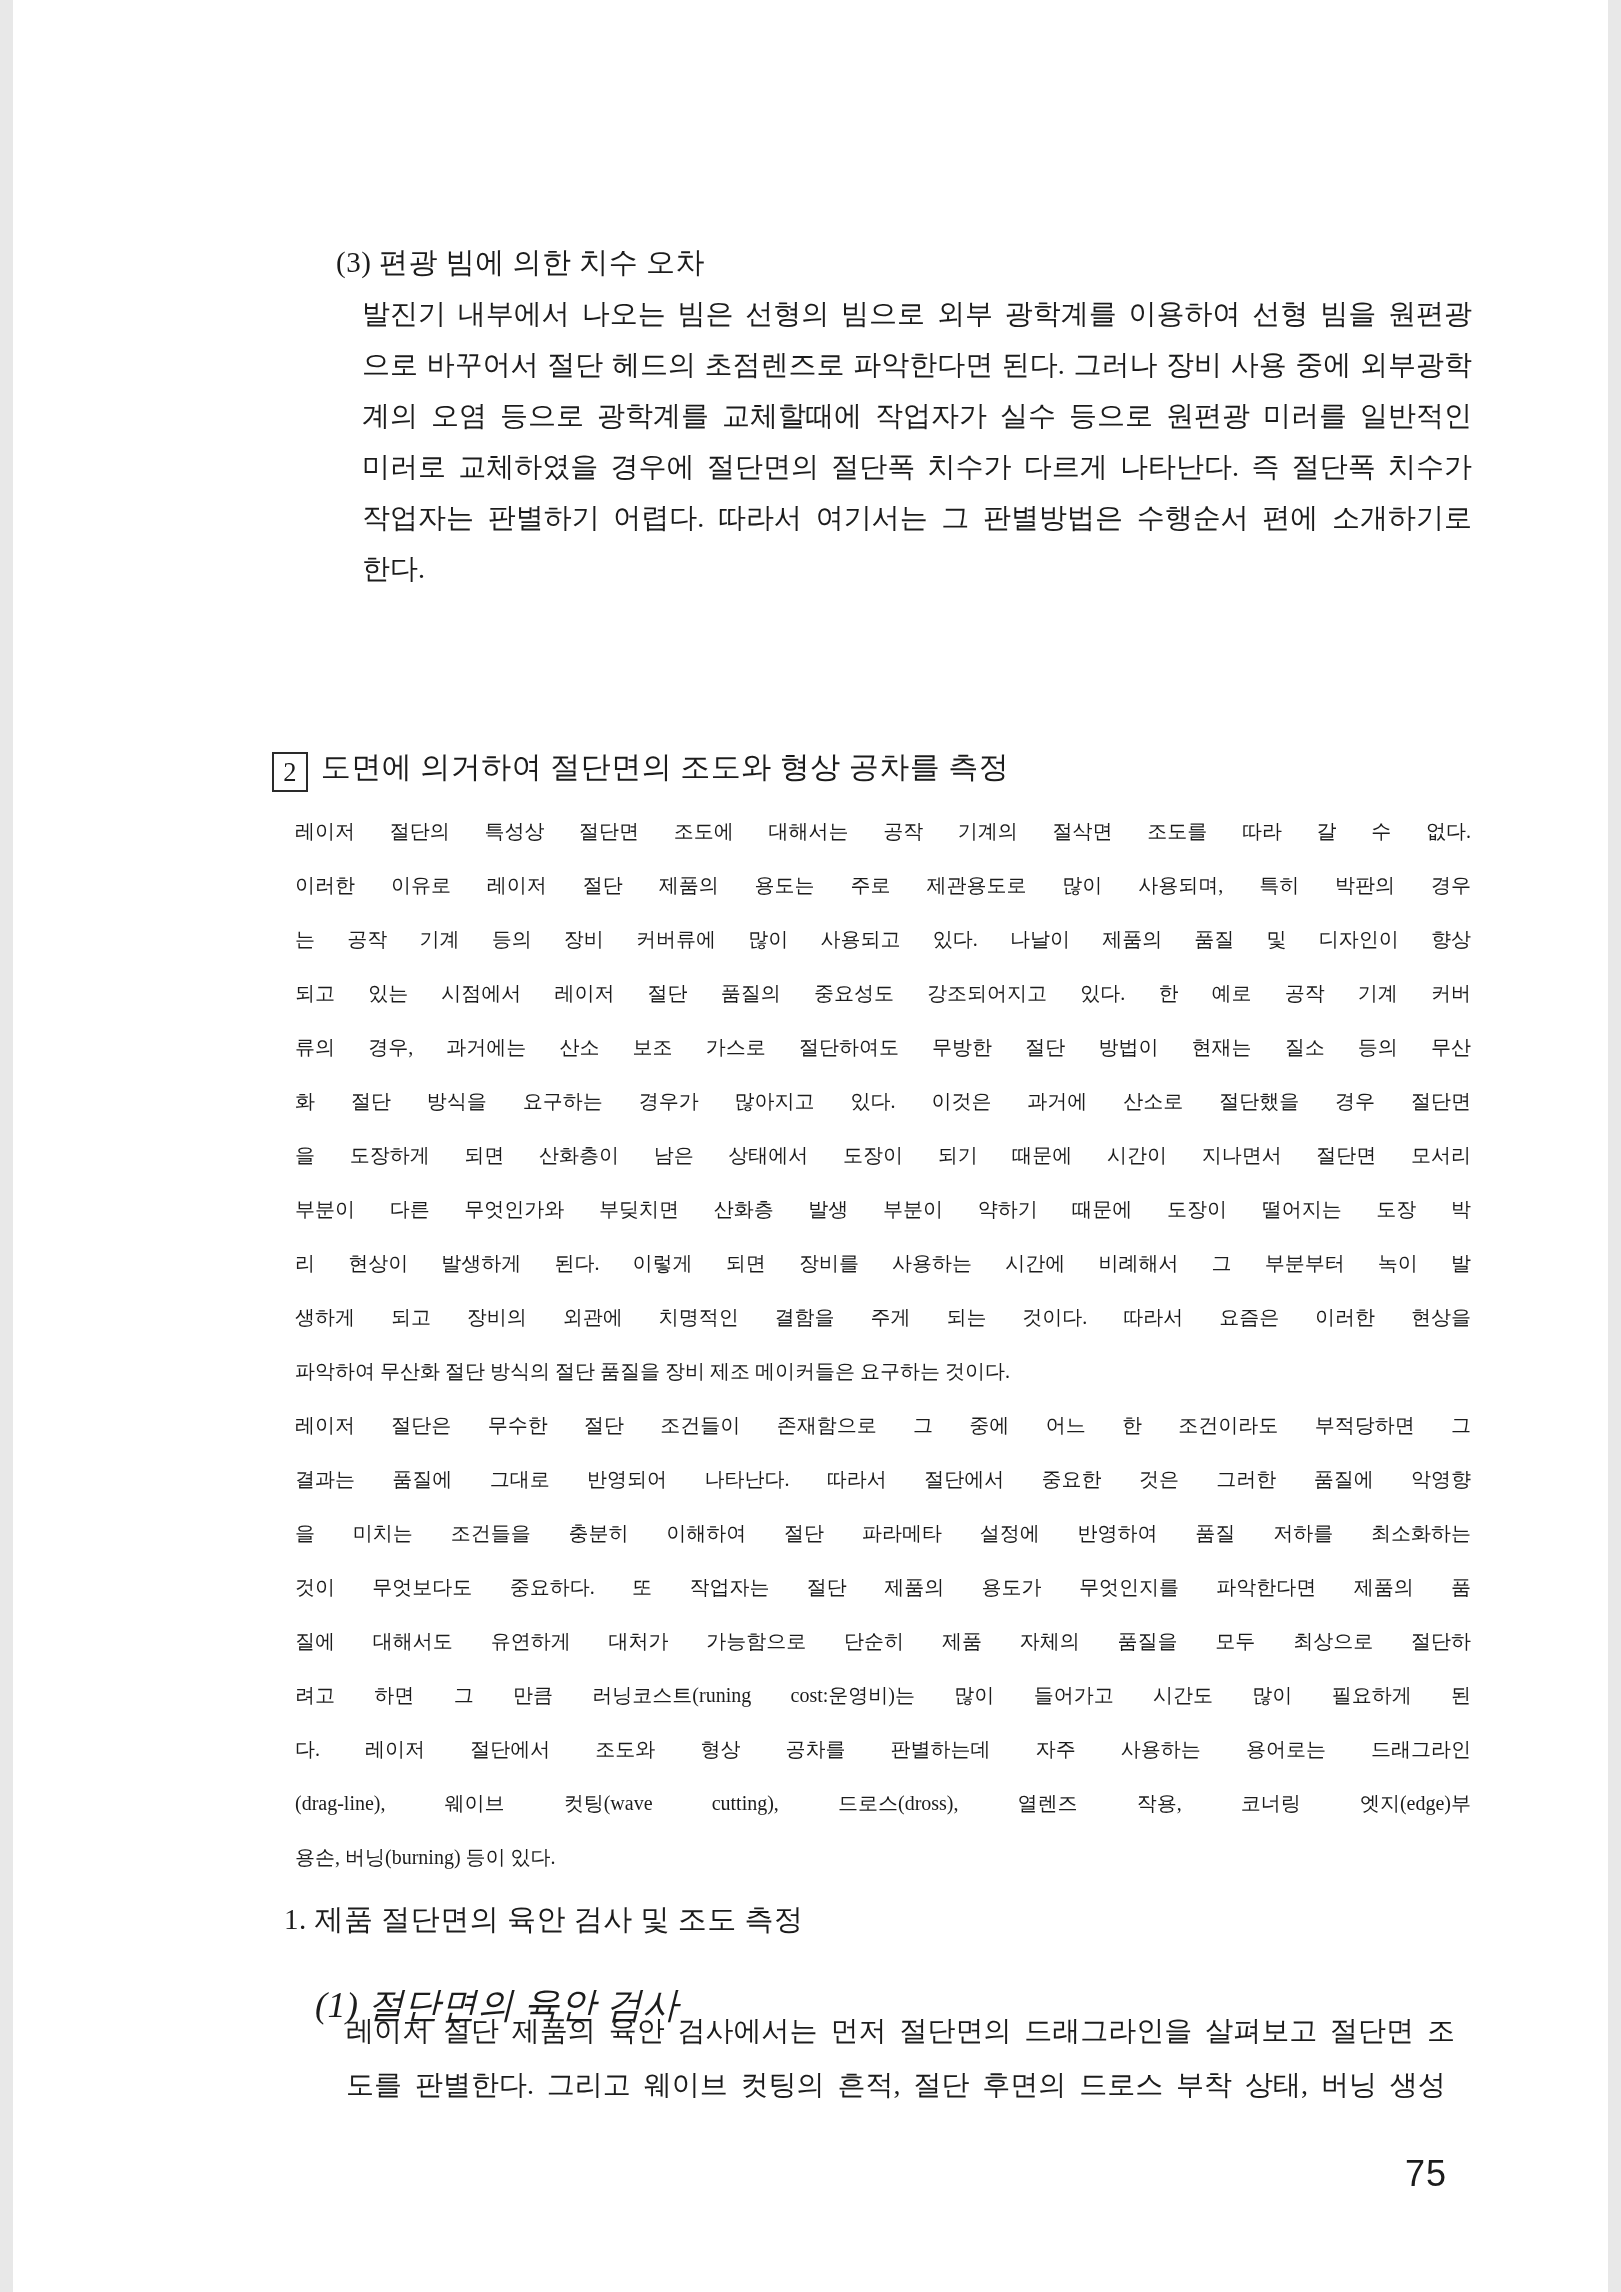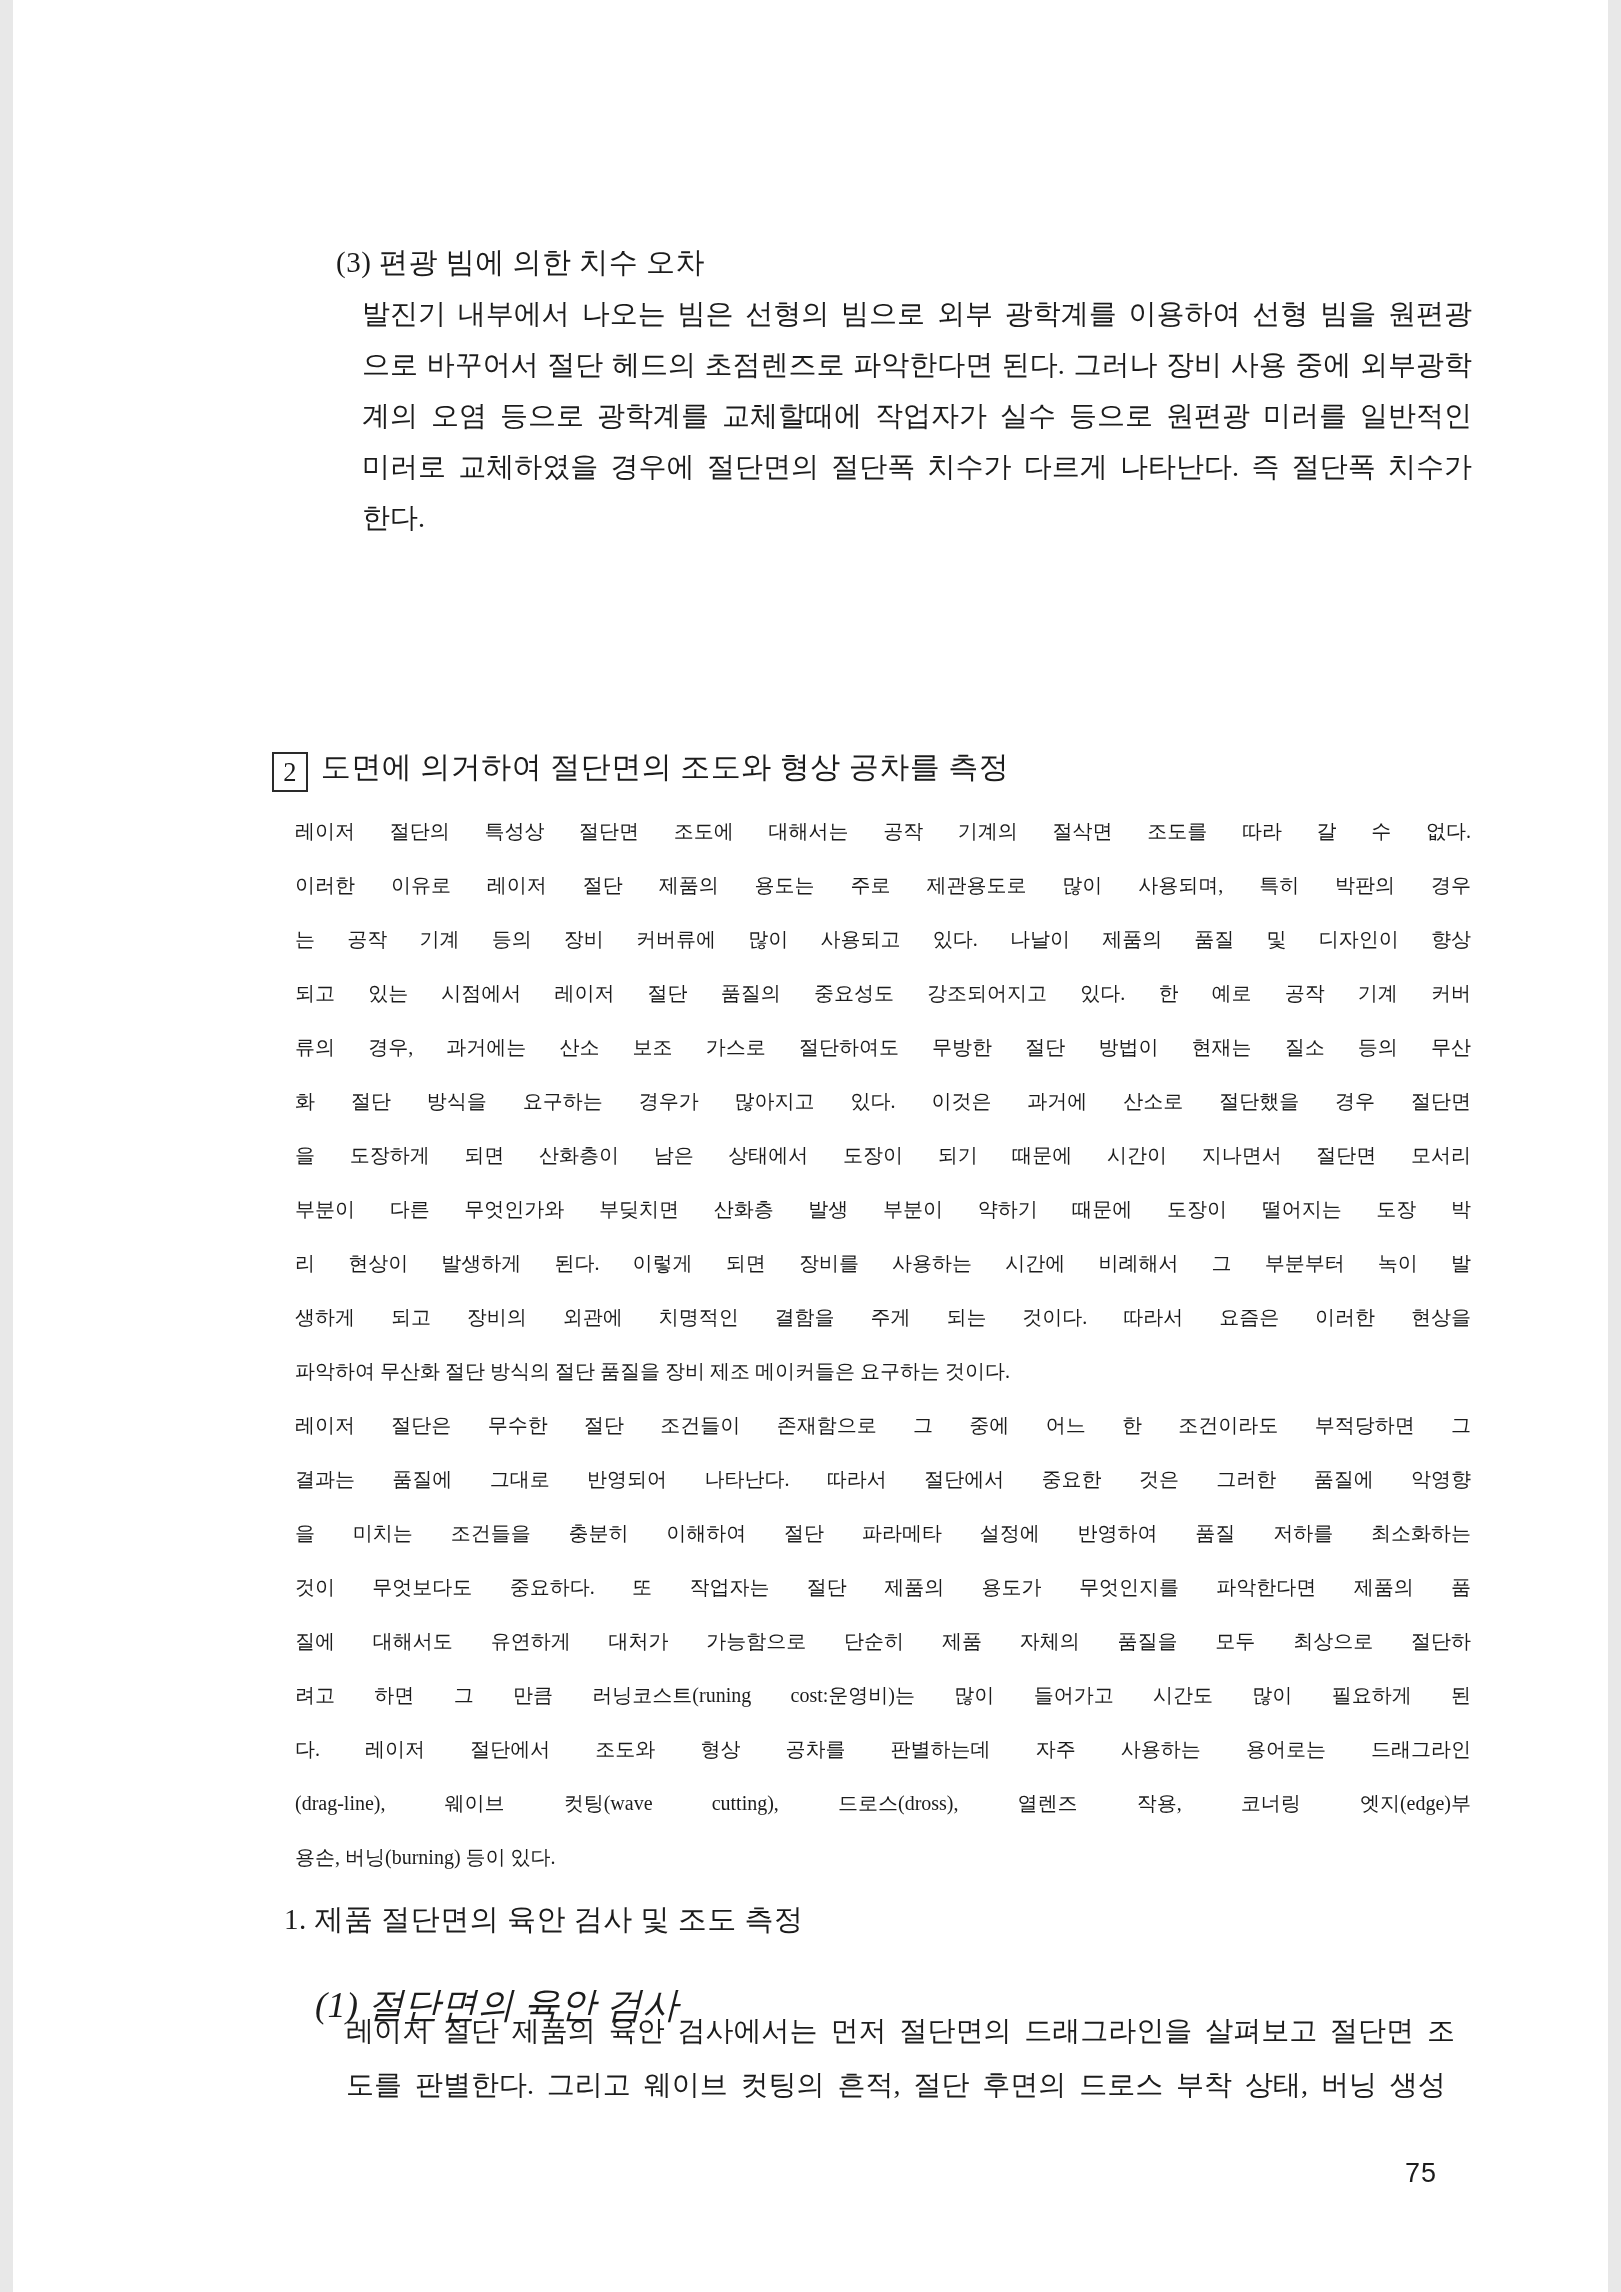--- a/index.html
+++ b/index.html
@@ -80,36 +80,37 @@
     word-spacing: 5.9px;
   }
   
   .jpara .line { text-align: justify; text-align-last: justify; }
   .jpara .line:last-child { text-align-last: left; }
   .plain .line { text-align: left; }
 
   .page-number {
     left: 1392px; top: 2154px;
     font-family: "Liberation Sans", "DejaVu Sans", sans-serif;
-    font-size: 27px; line-height: 39px;
+    font-size: 36px; line-height: 39px;
     letter-spacing: 1px;
   }
 </style>
 </head>
 <body>
 
 <div class="page">
 
   <div class="abs h3-heading">(3) 편광 빔에 의한 치수 오차</div>
 
   <div class="abs sec3-para jpara">
       <div class="line">발진기 내부에서 나오는 빔은 선형의 빔으로 외부 광학계를 이용하여 선형 빔을 원편광</div>
       <div class="line">으로 바꾸어서 절단 헤드의 초점렌즈로 파악한다면 된다. 그러나 장비 사용 중에 외부광학</div>
       <div class="line">계의 오염 등으로 광학계를 교체할때에 작업자가 실수 등으로 원편광 미러를 일반적인</div>
       <div class="line">미러로 교체하였을 경우에 절단면의 절단폭 치수가 다르게 나타난다. 즉 절단폭 치수가</div>
+      <div class="line">작업자는 판별하기 어렵다. 따라서 여기서는 그 판별방법은 수행순서 편에 소개하기로</div>
       <div class="line">한다.</div>
     </div>
 
   <div class="abs boxed-heading">
     <span class="boxnum">2</span><span>도면에 의거하여 절단면의 조도와 형상 공차를 측정</span>
   </div>
 
   <div class="abs sec2-body">
     <div class="jpara">
         <div class="line">레이저 절단의 특성상 절단면 조도에 대해서는 공작 기계의 절삭면 조도를 따라 갈 수 없다.</div>

